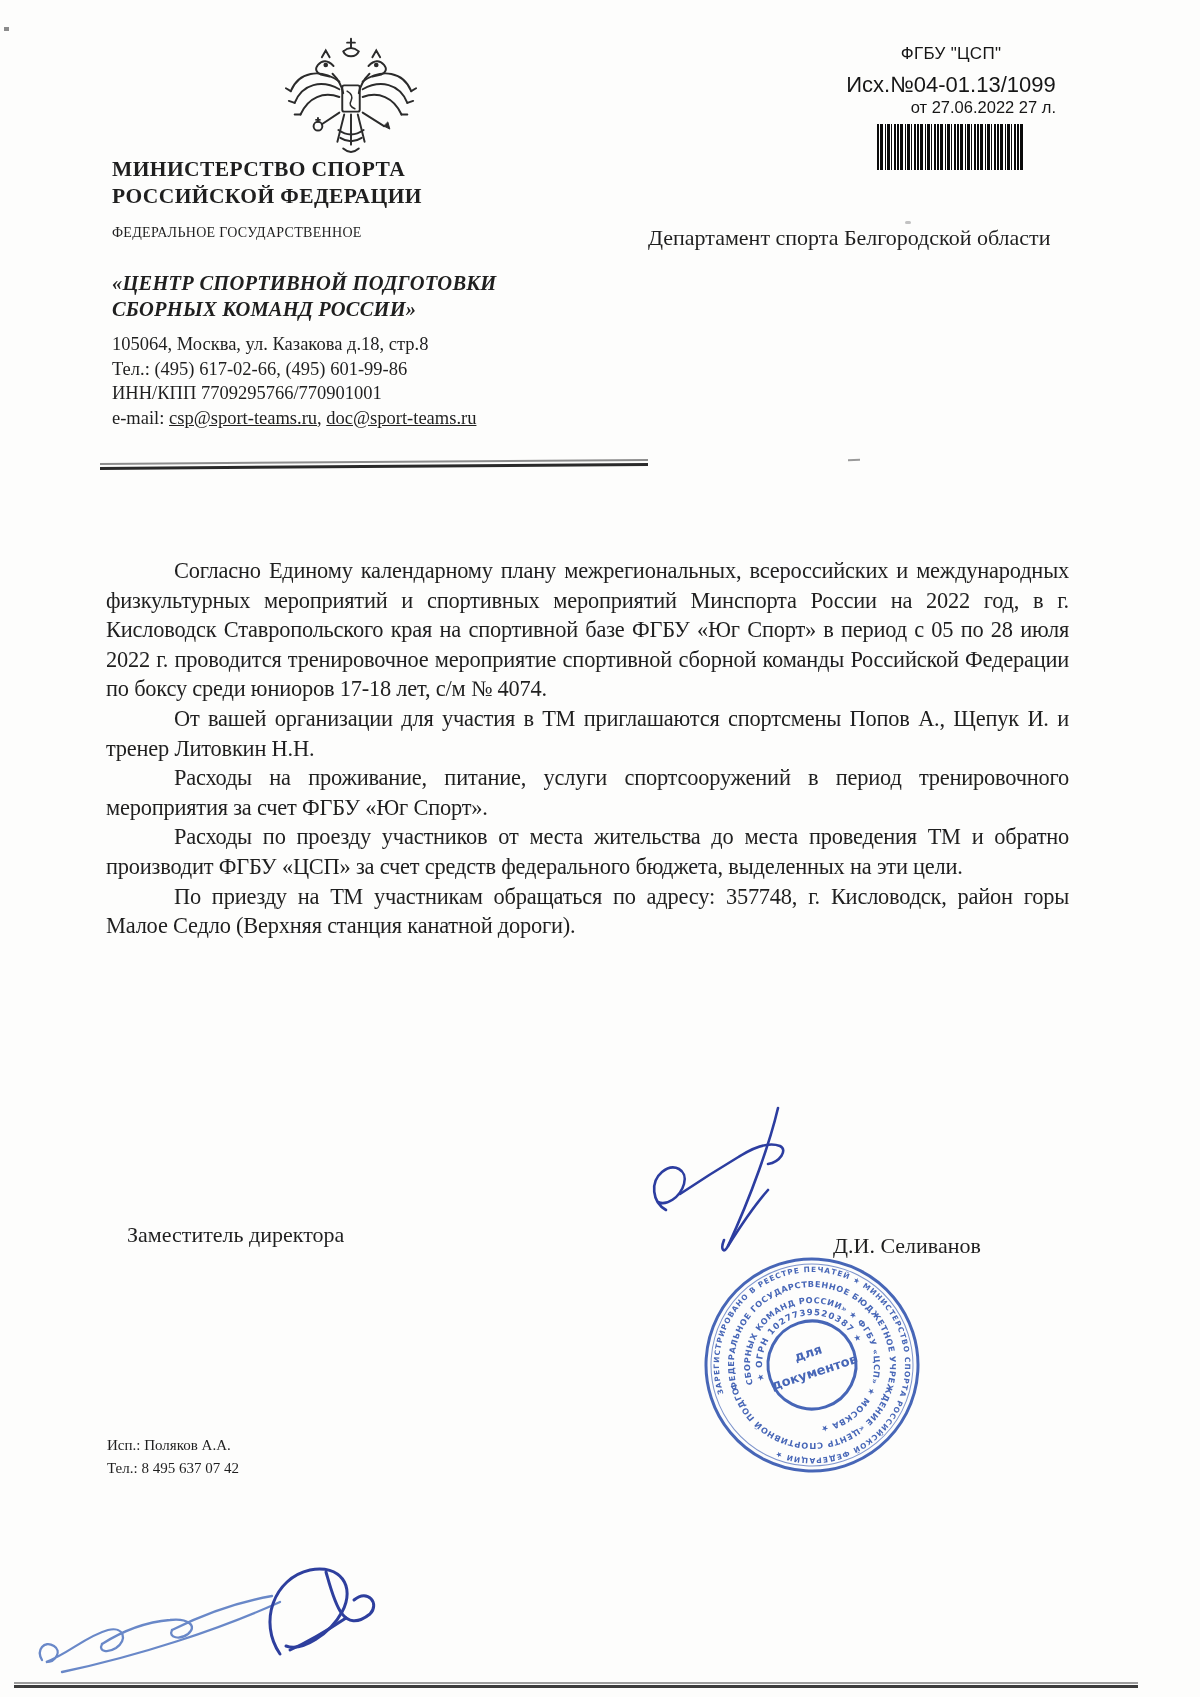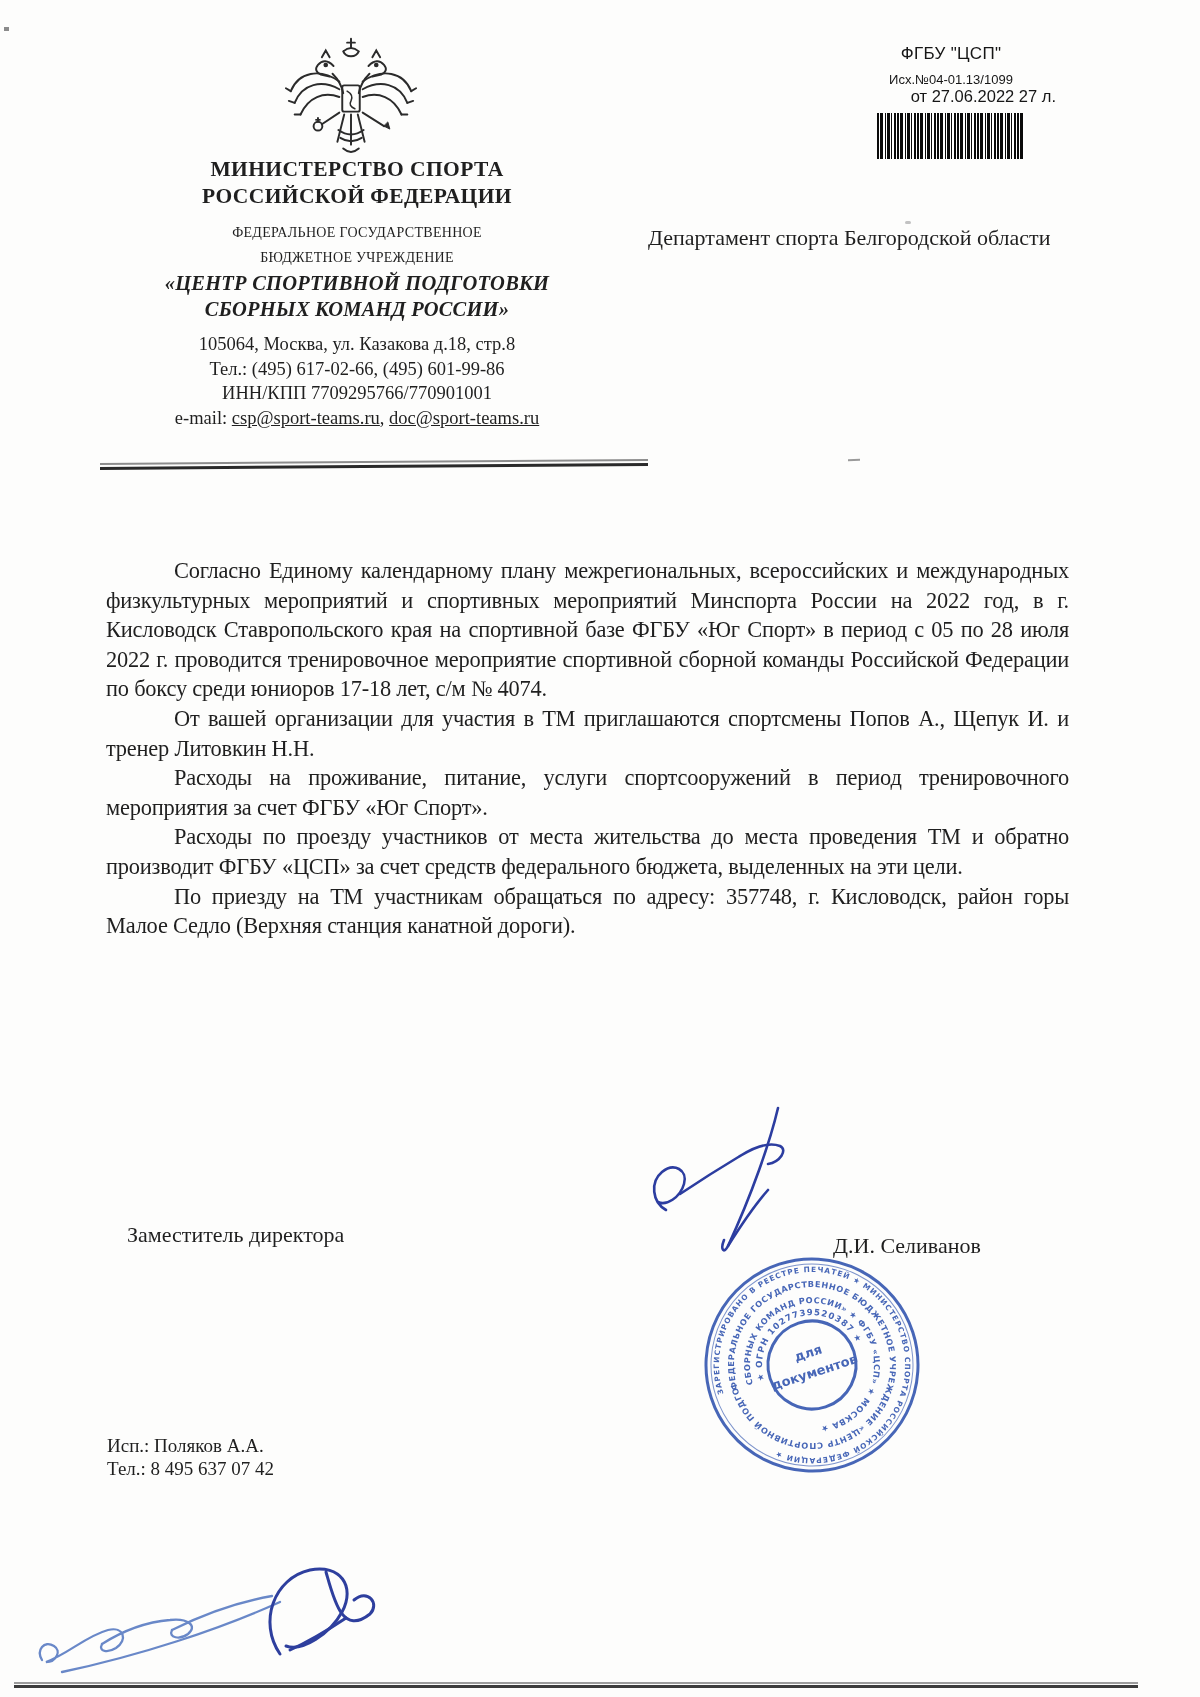--- a/index.html
+++ b/index.html
@@ -6,49 +6,49 @@
   .page{
     position:relative;width:1200px;height:1697px;margin:0 auto;
     background:#fdfdfc;overflow:hidden;color:#1f1f1f;
     font-family:"Liberation Serif","DejaVu Serif",serif;
   }
   .abs{position:absolute;}
   
   .reg{left:846px;top:44px;width:210px;text-align:center;
        font-family:"Liberation Sans","DejaVu Sans",sans-serif;color:#161616;}
   .reg .l1{font-size:17px;letter-spacing:.3px;margin-bottom:8px;}
-  .reg .l2{font-size:13px;}
+  .reg .l2{font-size:22px;}
   .reg .l3{font-size:16.5px;margin-bottom:7px;text-align:right;}
   .barcode{width:148px;height:46px;margin:0 auto;
     background:repeating-linear-gradient(90deg,
       #0a0a0a 0 2px,#fff 2px 3px,#0a0a0a 3px 6px,#fff 6px 8px,
       #0a0a0a 8px 9px,#fff 9px 10px,#0a0a0a 10px 13px,#fff 13px 14px,
       #0a0a0a 14px 15px,#fff 15px 17px,#0a0a0a 17px 19px,#fff 19px 20px);}
   
-  .lh{left:112px;width:490px;text-align:center;}
+  .lh{left:112px;width:490px;text-align:left;}
   .ministry{top:156px;font-size:21.5px;font-weight:bold;line-height:27px;letter-spacing:.4px;}
   .orgtype{top:220px;font-size:14px;line-height:25px;letter-spacing:.3px;}
   .orgname{top:270px;font-size:20.5px;font-weight:bold;line-height:26px;letter-spacing:.2px;font-style:italic;}
   .contacts{top:332px;font-size:18.5px;line-height:24.5px;}
   .contacts .em{text-decoration:underline;}
   .divider{left:100px;top:461px;width:548px;transform:rotate(-.4deg);}
   .divider .thin{height:2px;background:#8d8d8d;}
   .divider .thick{height:3px;background:#2a2a2a;margin-top:2px;}
   
   .recipient{left:648px;top:221px;width:420px;text-align:left;
              font-size:22px;line-height:33px;}
   
   .bodytext{left:106px;top:556px;width:963px;font-size:22.4px;line-height:29.6px;
             text-align:justify;letter-spacing:-0.2px;}
   .bodytext p{margin:0;text-indent:68px;}
   
   .sigpos{left:107px;top:1222px;font-size:22px;margin-left:20px;}
   .signame{left:833px;top:1233px;font-size:22px;}
   
-  .exec{left:107px;top:1434px;font-size:19px;line-height:23px;}
+  .exec{left:107px;top:1434px;font-size:15px;line-height:23px;}
   
   .speck1{left:848px;top:459px;width:12px;height:2px;background:#9a9a9a;transform:rotate(-2deg);}
   .speck2{left:905px;top:221px;width:6px;height:3px;background:#c2c2c2;border-radius:2px;}
   .speck3{left:4px;top:27px;width:5px;height:4px;background:#8b8b8b;}
   .scanline{left:14px;top:1682px;width:1124px;}
   .scanline .g{height:2px;background:#9c9c9c;}
   .scanline .d{height:3px;background:#3c3c3c;margin-top:1px;}
   .stampwrap{left:690px;top:1243px;width:244px;height:244px;opacity:.88;filter:blur(.3px);}
   .sigink{filter:blur(.2px);}
 </style>
@@ -85,21 +85,20 @@
     <path d="M57 98 q13 9 26 0 M59 106 q11 7 22 0"></path>
     <path d="M62 117 q8 7 16 0"></path>
   </svg>
 
   <div class="abs lh ministry">
     <div>МИНИСТЕРСТВО СПОРТА</div>
     <div>РОССИЙСКОЙ ФЕДЕРАЦИИ</div>
   </div>
   <div class="abs lh orgtype">
     <div>ФЕДЕРАЛЬНОЕ ГОСУДАРСТВЕННОЕ</div>
-    <div>БЮДЖЕТНОЕ УЧРЕЖДЕНИЕ</div>
   </div>
   <div class="abs lh orgname">
     <div>«ЦЕНТР СПОРТИВНОЙ ПОДГОТОВКИ</div>
     <div>СБОРНЫХ КОМАНД РОССИИ»</div>
   </div>
   <div class="abs lh contacts">
     <div>105064, Москва, ул. Казакова д.18, стр.8</div>
     <div>Тел.: (495) 617-02-66, (495) 601-99-86</div>
     <div>ИНН/КПП 7709295766/770901001</div>
     <div><span>e-mail: </span><span class="em">csp@sport-teams.ru</span><span>, </span><span class="em">doc@sport-teams.ru</span></div>

